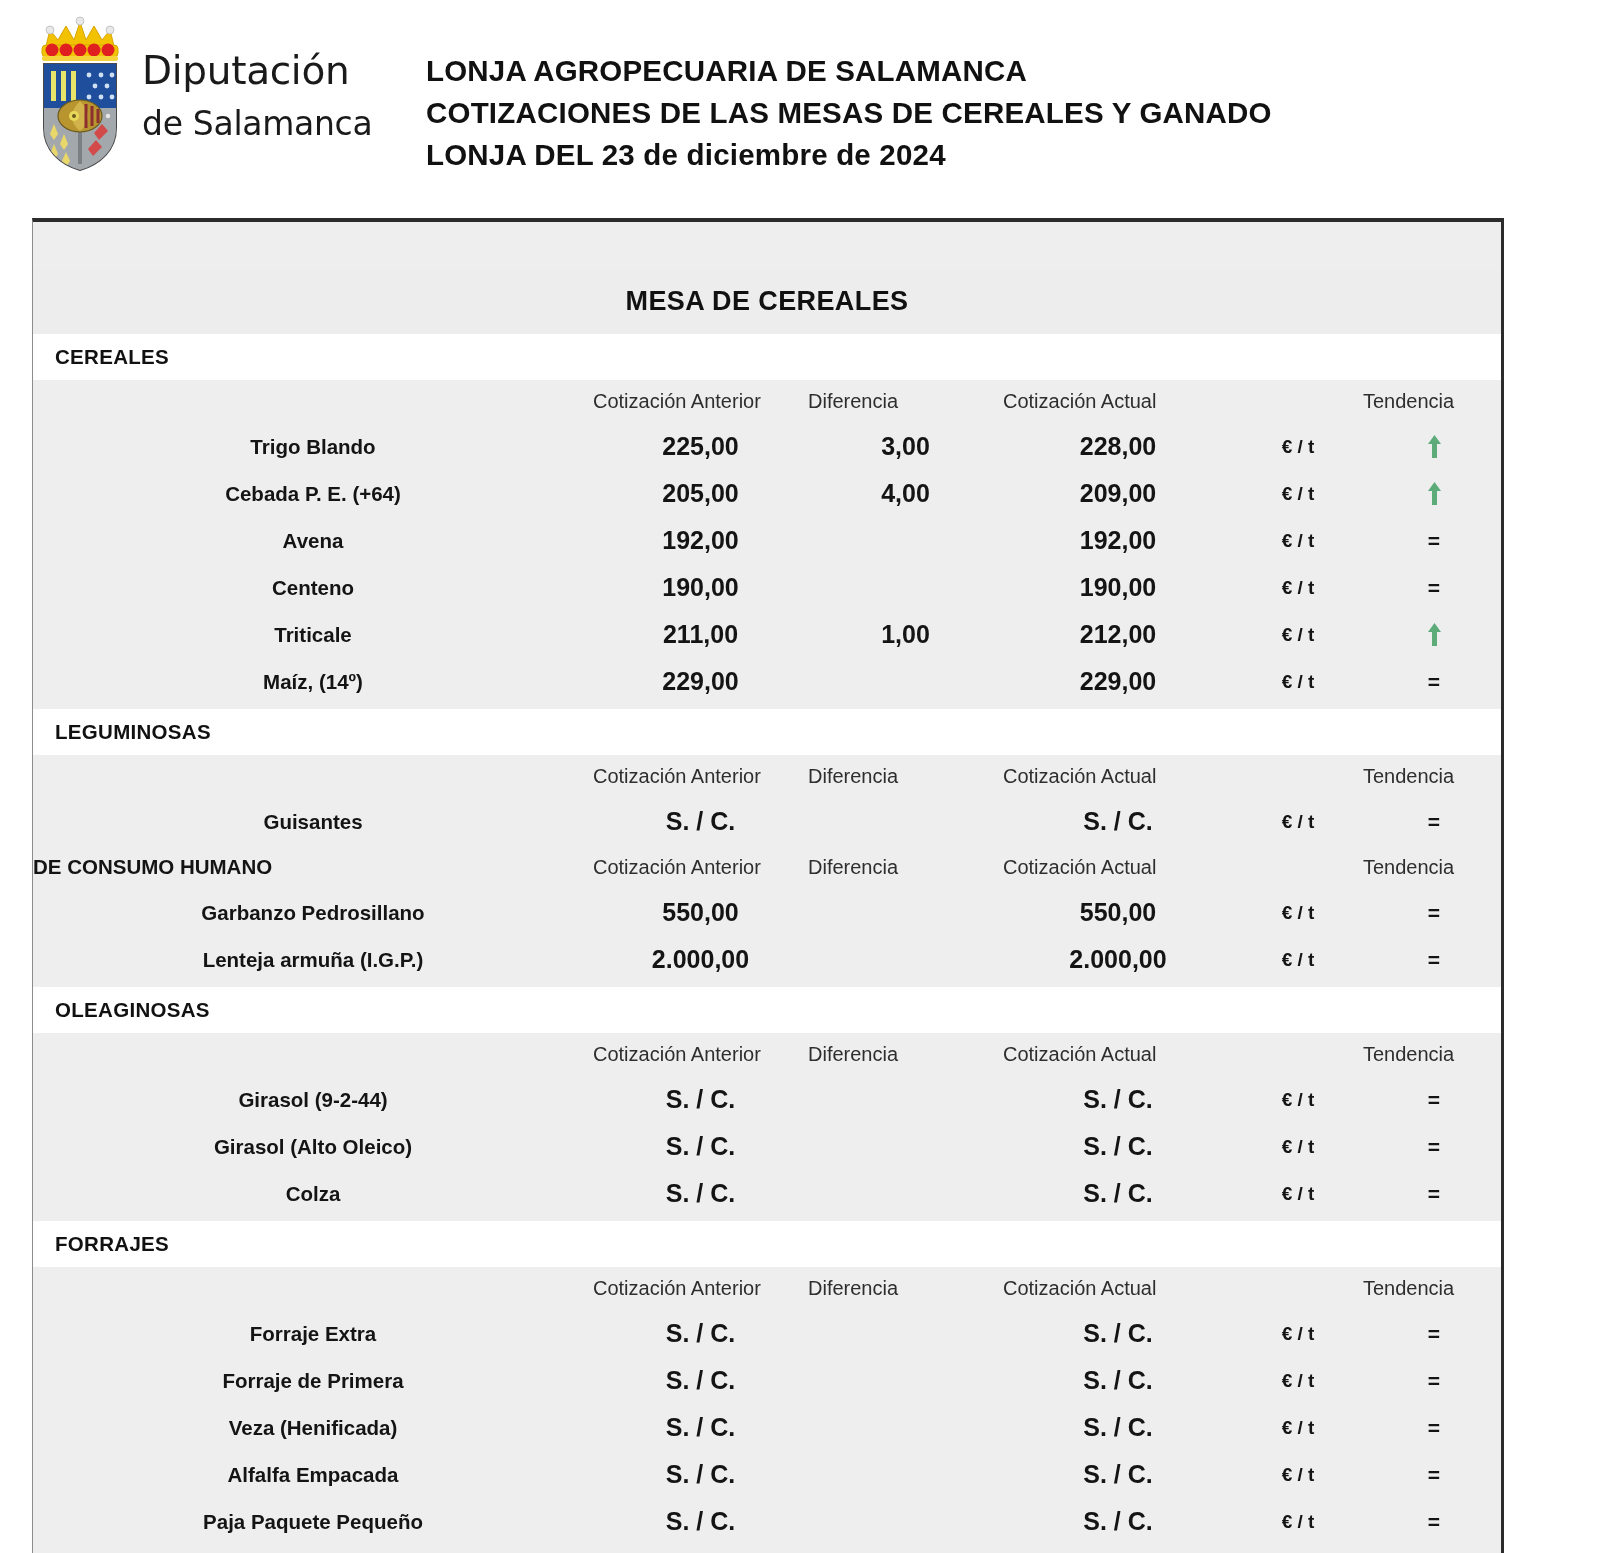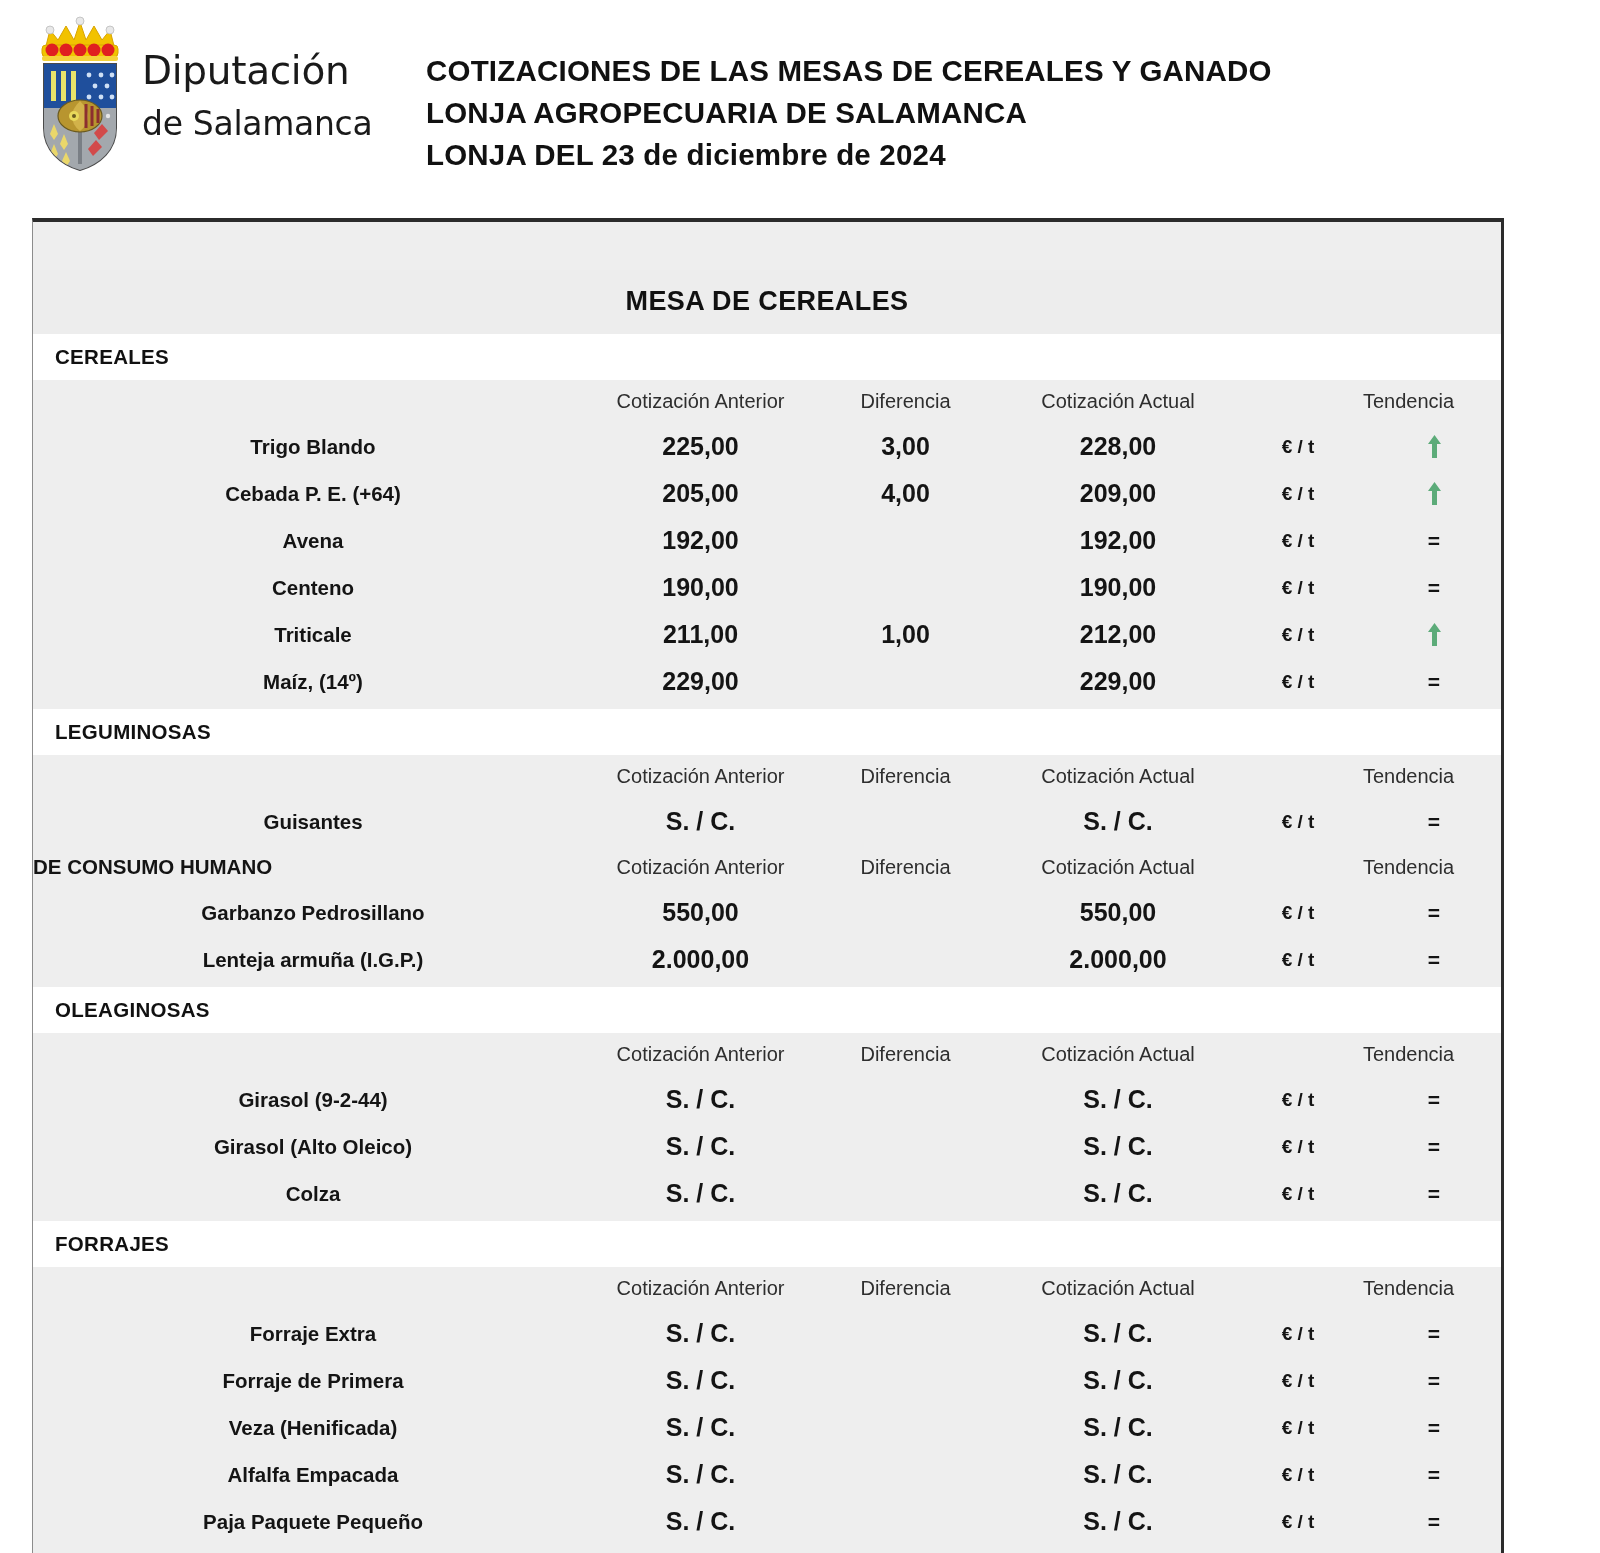--- a/index.html
+++ b/index.html
@@ -145,21 +145,21 @@
     font-weight: bold;
     color: #141414;
   }
   td.trend {
     text-align: center;
     font-size: 21px;
     font-weight: bold;
     color: #141414;
   }
   td.colhead {
-    text-align: center;
+    text-align: left;
     font-size: 20px;
     font-weight: normal;
     color: #2e2e2e;
     white-space: nowrap;
   }
   td.colhead.trendhead {
     text-align: left;
     padding-right: 8px;
   }
 
@@ -258,22 +258,22 @@
         </g>
       </svg>
     </div>
     <div class="logo-text">
       <div class="logo-line1">Diputación</div>
       <div class="logo-line2">de Salamanca</div>
     </div>
   </div>
 
   <div class="title-block">
+    <div class="title-line">LONJA AGROPECUARIA DE SALAMANCA</div>
     <div class="title-line">COTIZACIONES DE LAS MESAS DE CEREALES Y GANADO</div>
-    <div class="title-line">LONJA AGROPECUARIA DE SALAMANCA</div>
     <div class="title-line light">LONJA DEL 23 de diciembre de 2024</div>
   </div>
 </div>
 
 <div class="table-wrap">
   <div class="mesa-title">MESA DE CEREALES</div>
   <div id="sections-host">
       <div class="section-head">CEREALES</div>
       <div class="section-body">
         <table class="grid">

